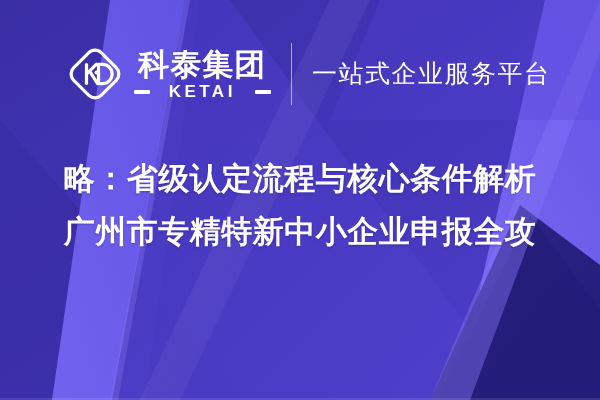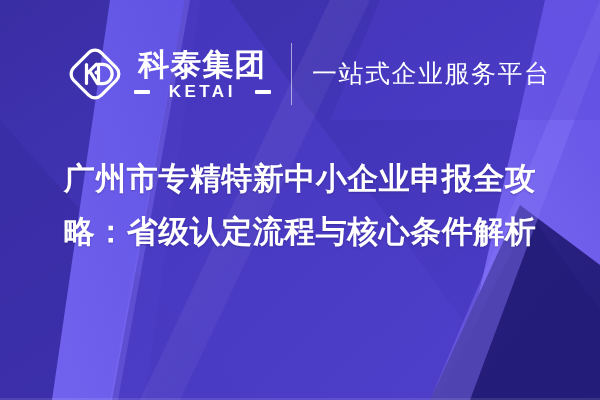--- a/index.html
+++ b/index.html
@@ -230,17 +230,17 @@
     </div>
 
     <span class="divider"></span>
 
     <div class="tagline">
       <span class="tagline-main">一站式企业服务平台</span>
     </div>
   </div>
 
   <div class="headline">
+    <div class="headline-line">略：省级认定流程与核心条件解析</div>
     <div class="headline-line">广州市专精特新中小企业申报全攻</div>
-    <div class="headline-line">略：省级认定流程与核心条件解析</div>
   </div>
 
 </div>
 
 </body></html>

